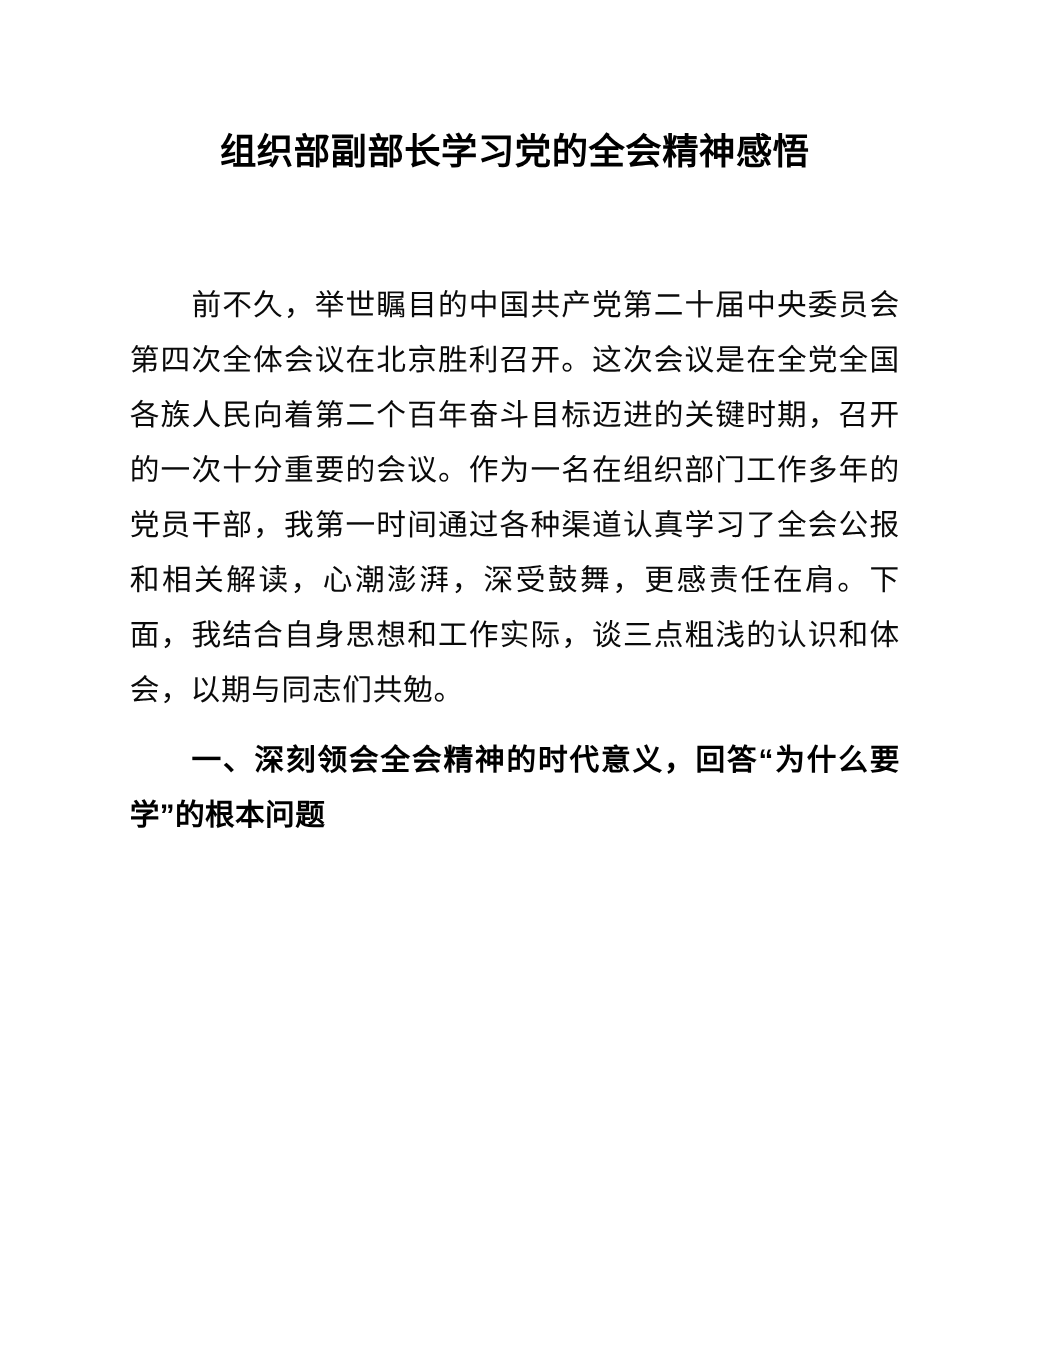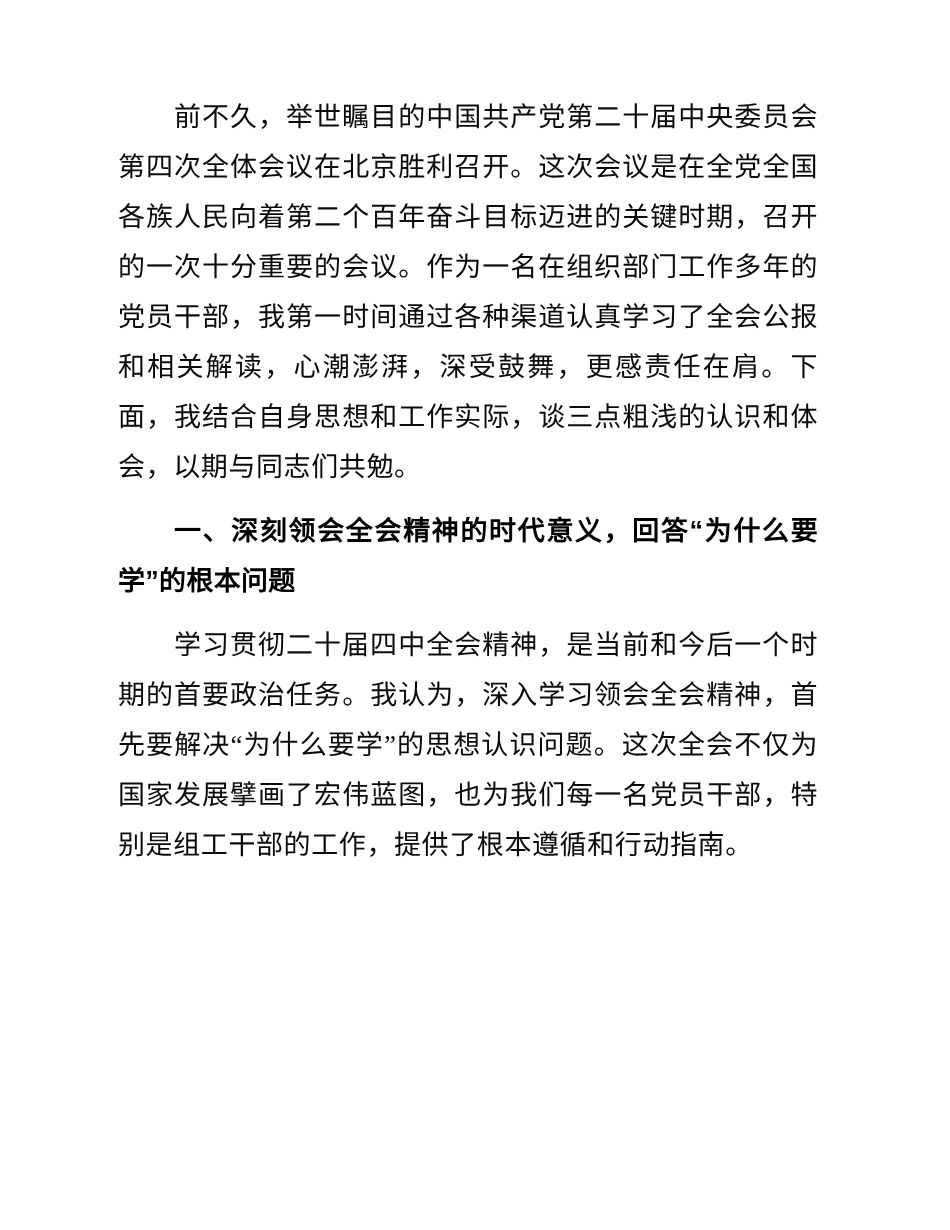--- a/index.html
+++ b/index.html
@@ -80,23 +80,23 @@
   .gap-after-heading  { margin-top: 14px; }
   .gap-para           { margin-top: 14px; }
 </style>
 </head>
 <body>
 
 <div class="page">
 
   <div class="doc-body">
 
+    <h1 class="doc-title">组织部副部长学习党的全会精神感悟</h1>
 
     <p class="para" style="margin-top:92px;">前不久，举世瞩目的中国共产党第二十届中央委员会第四次全体会议在北京胜利召开。这次会议是在全党全国各族人民向着第二个百年奋斗目标迈进的关键时期，召开的一次十分重要的会议。作为一名在组织部门工作多年的党员干部，我第一时间通过各种渠道认真学习了全会公报和相关解读，心潮澎湃，深受鼓舞，更感责任在肩。下面，我结合自身思想和工作实际，谈三点粗浅的认识和体会，以期与同志们共勉。</p>
 
     <p class="section-heading gap-before-heading">一、深刻领会全会精神的时代意义，回答“为什么要学”的根本问题</p>
 
-    <p class="para gap-after-heading">学习贯彻二十届四中全会精神，是当前和今后一个时期的首要政治任务。我认为，深入学习领会全会精神，首先要解决“为什么要学”的思想认识问题。这次全会不仅为国家发展擘画了宏伟蓝图，也为我们每一名党员干部，特别是组工干部的工作，提供了根本遵循和行动指南。</p>
 
 
   </div>
 
 </div>
 
 </body></html>

